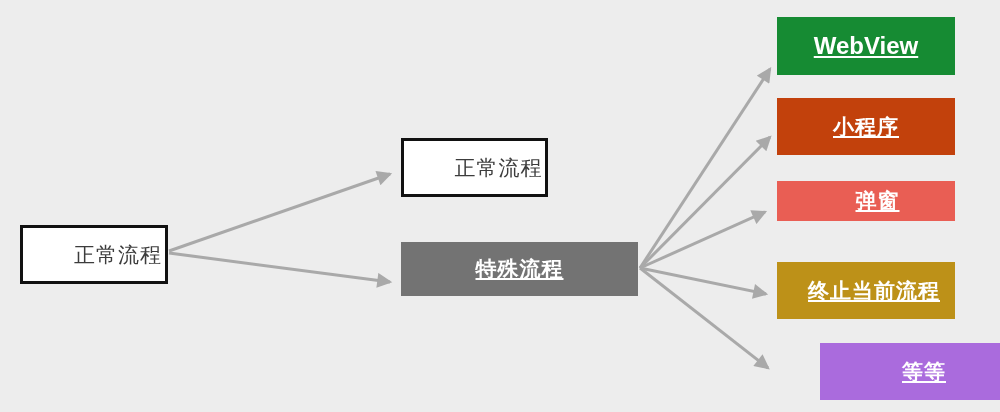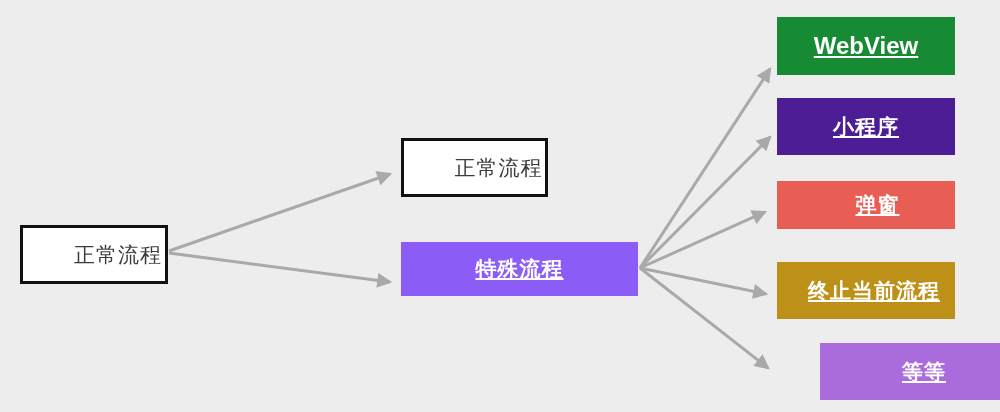--- a/index.html
+++ b/index.html
@@ -41,21 +41,21 @@
   .node.filled {
     color: #ffffff;
     font-weight: 700;
     text-decoration: underline;
   }
   .node-root      { left: 20px;  top: 225px; width: 148px; height: 59px; }
   .node-mid-top   { left: 401px; top: 138px; width: 147px; height: 59px; }
   .node-mid-bot   { left: 401px; top: 242px; width: 237px; height: 54px; }
   .node-target-0  { left: 777px; top: 17px;  width: 178px; height: 58px; font-size: 24px; letter-spacing: 0; }
   .node-target-1  { left: 777px; top: 98px;  width: 178px; height: 57px; }
-  .node-target-2  { left: 777px; top: 181px; width: 178px; height: 48px; padding-left: 23px; }
+  .node-target-2  { left: 777px; top: 181px; width: 178px; height: 40px; padding-left: 23px; }
   .node-target-3  { left: 777px; top: 262px; width: 178px; height: 57px; padding-left: 16px; }
   .node-target-4  { left: 820px; top: 343px; width: 208px; height: 57px; }
 </style>
 </head>
 <body>
 
 <div class="canvas" style="background-color: rgb(237, 237, 237);">
 
   <svg class="arrow-layer" viewBox="0 0 1000 412" xmlns="http://www.w3.org/2000/svg">
     <defs>
@@ -71,25 +71,25 @@
       <line x1="640" y1="268" x2="765" y2="212" marker-end="url(#ah)"></line>
       <line x1="640" y1="268" x2="766" y2="294" marker-end="url(#ah)"></line>
       <line x1="640" y1="268" x2="768" y2="368" marker-end="url(#ah)"></line>
     </g>
   </svg>
 
   <div class="node outlined node-root">正常流程</div>
 
   <div class="node outlined node-mid-top">正常流程</div>
 
-  <div class="node filled node-mid-bot" style="background-color: #8b5cf6;">特殊流程</div>
+  <div class="node filled node-mid-bot" style="background-color: #737373;">特殊流程</div>
 
   <div class="node filled node-target-0" style="background-color: rgb(22, 139, 51);">WebView</div>
 
-  <div class="node filled node-target-1" style="background-color: #4c1d95; text-align: right;">小程序</div>
+  <div class="node filled node-target-1" style="background-color: #c2410c; text-align: right;">小程序</div>
 
   <div class="node filled node-target-2" style="background-color: rgb(233, 94, 84);">弹窗</div>
 
   <div class="node filled node-target-3" style="background-color: rgb(189, 145, 24);">终止当前流程</div>
 
   <div class="node filled node-target-4" style="background-color: rgb(170, 107, 221);">等等</div>
 
 </div>
 
 </body></html>

